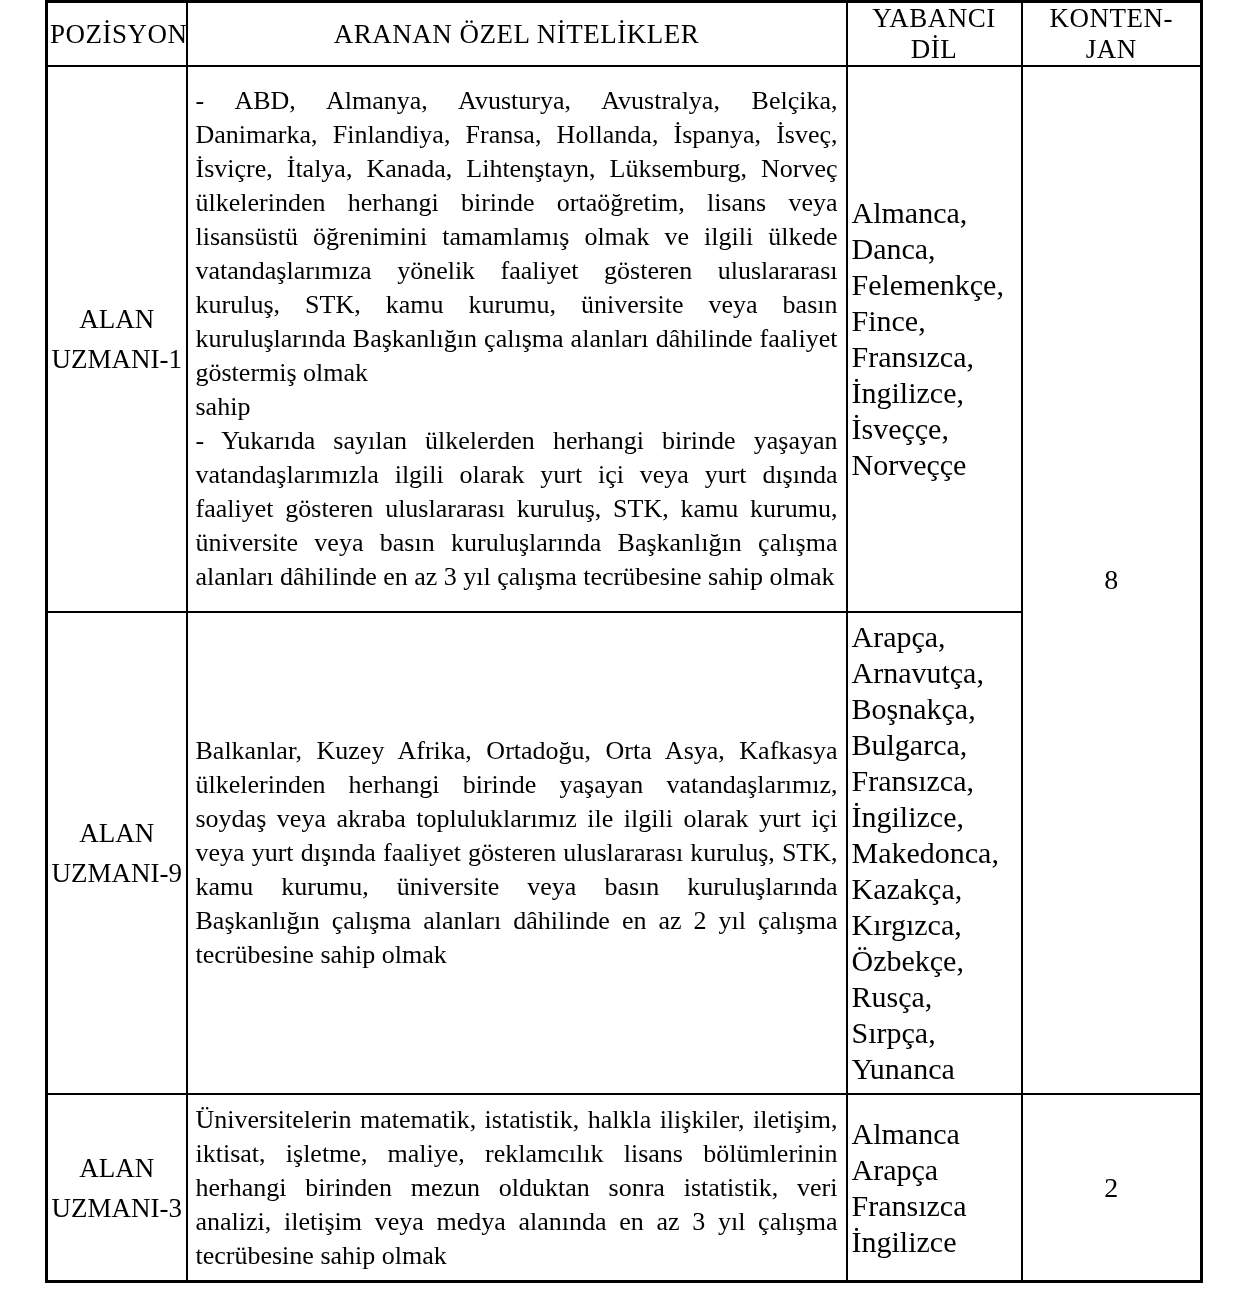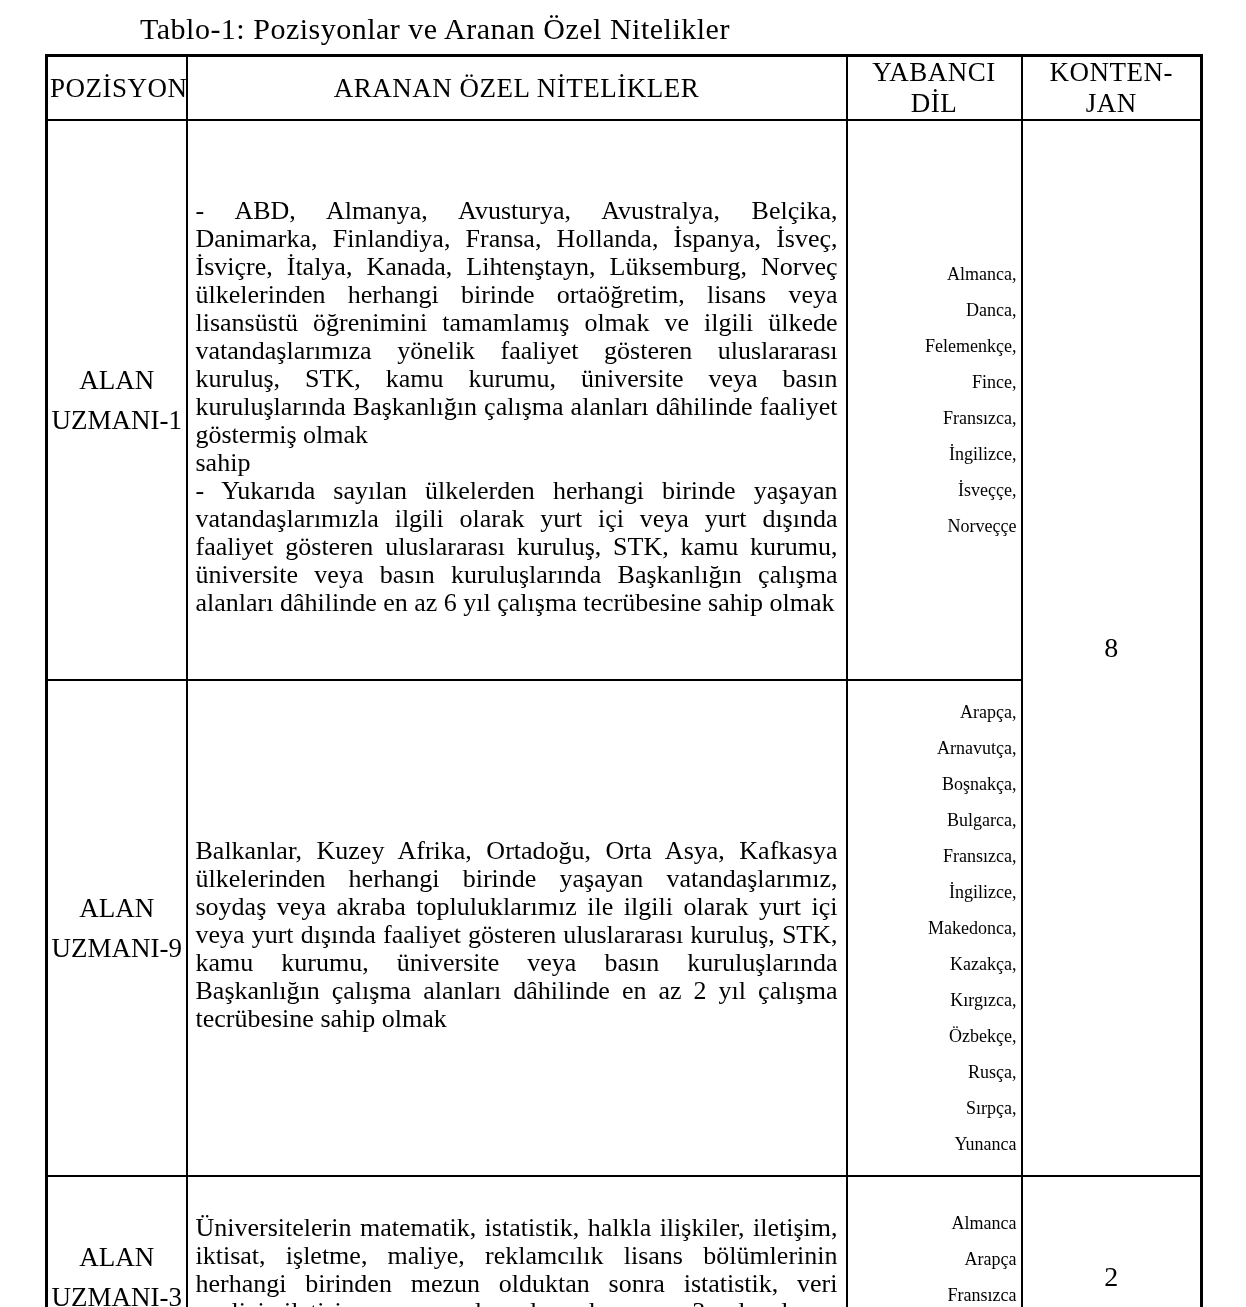--- a/index.html
+++ b/index.html
@@ -53,46 +53,45 @@
   tr.r3 > td { height: 181px; }
   td.pos {
     text-align: center;
     vertical-align: middle;
     font-size: 27px;
     line-height: 40px;
     padding: 0 0;
   }
   td.qual {
     font-size: 26px;
-    line-height: 28px;
+    line-height: 34px;
     text-align: justify;
     vertical-align: middle;
-    padding: 16px 8px 2px 8px;
+    padding: 2px 8px 2px 8px;
   }
   td.qual p { margin: 0; }
   td.lang {
-    text-align: right;
+    text-align: left;
     vertical-align: middle;
-    font-size: 18px;
+    font-size: 30px;
     line-height: 36px;
     white-space: pre-line;
     padding: 0 4px;
   }
   td.quota {
     text-align: center;
     vertical-align: middle;
     font-size: 28px;
   }
 </style>
 </head>
 <body>
 
 <div class="page">
 
-  <p class="doc-title">Tablo-1: Pozisyonlar ve Aranan Özel Nitelikler</p>
 
   <table class="positions">
     <colgroup>
       <col class="c-pos">
         <col class="c-qual">
         <col class="c-lang">
         <col class="c-quota">
     </colgroup>
     <thead>
       <tr>
@@ -101,21 +100,21 @@
         <th>YABANCI DİL</th>
         <th>KONTEN-JAN</th>
       </tr>
     </thead>
     <tbody>
       <tr class="r1">
         <td class="pos">ALAN UZMANI-1</td>
         <td class="qual">
           <p>- ABD, Almanya, Avusturya, Avustralya, Belçika, Danimarka, Finlandiya, Fransa, Hollanda, İspanya, İsveç, İsviçre, İtalya, Kanada, Lihtenştayn, Lüksemburg, Norveç ülkelerinden herhangi birinde ortaöğretim, lisans veya lisansüstü öğrenimini tamamlamış olmak ve ilgili ülkede vatandaşlarımıza yönelik faaliyet gösteren uluslararası kuruluş, STK, kamu kurumu, üniversite veya basın kuruluşlarında Başkanlığın çalışma alanları dâhilinde faaliyet göstermiş olmak</p>
           <p>sahip</p>
-          <p>- Yukarıda sayılan ülkelerden herhangi birinde yaşayan vatandaşlarımızla ilgili olarak yurt içi veya yurt dışında faaliyet gösteren uluslararası kuruluş, STK, kamu kurumu, üniversite veya basın kuruluşlarında Başkanlığın çalışma alanları dâhilinde en az 6 yıl çalışma tecrübesine sahip olmak</p>
+          <p>- Yukarıda sayılan ülkelerden herhangi birinde yaşayan vatandaşlarımızla ilgili olarak yurt içi veya yurt dışında faaliyet gösteren uluslararası kuruluş, STK, kamu kurumu, üniversite veya basın kuruluşlarında Başkanlığın çalışma alanları dâhilinde en az 3 yıl çalışma tecrübesine sahip olmak</p>
         </td>
         <td class="lang">Almanca,
 Danca,
 Felemenkçe,
 Fince,
 Fransızca,
 İngilizce,
 İsveççe,
 Norveççe</td>
         <td class="quota" rowspan="2">8</td>

